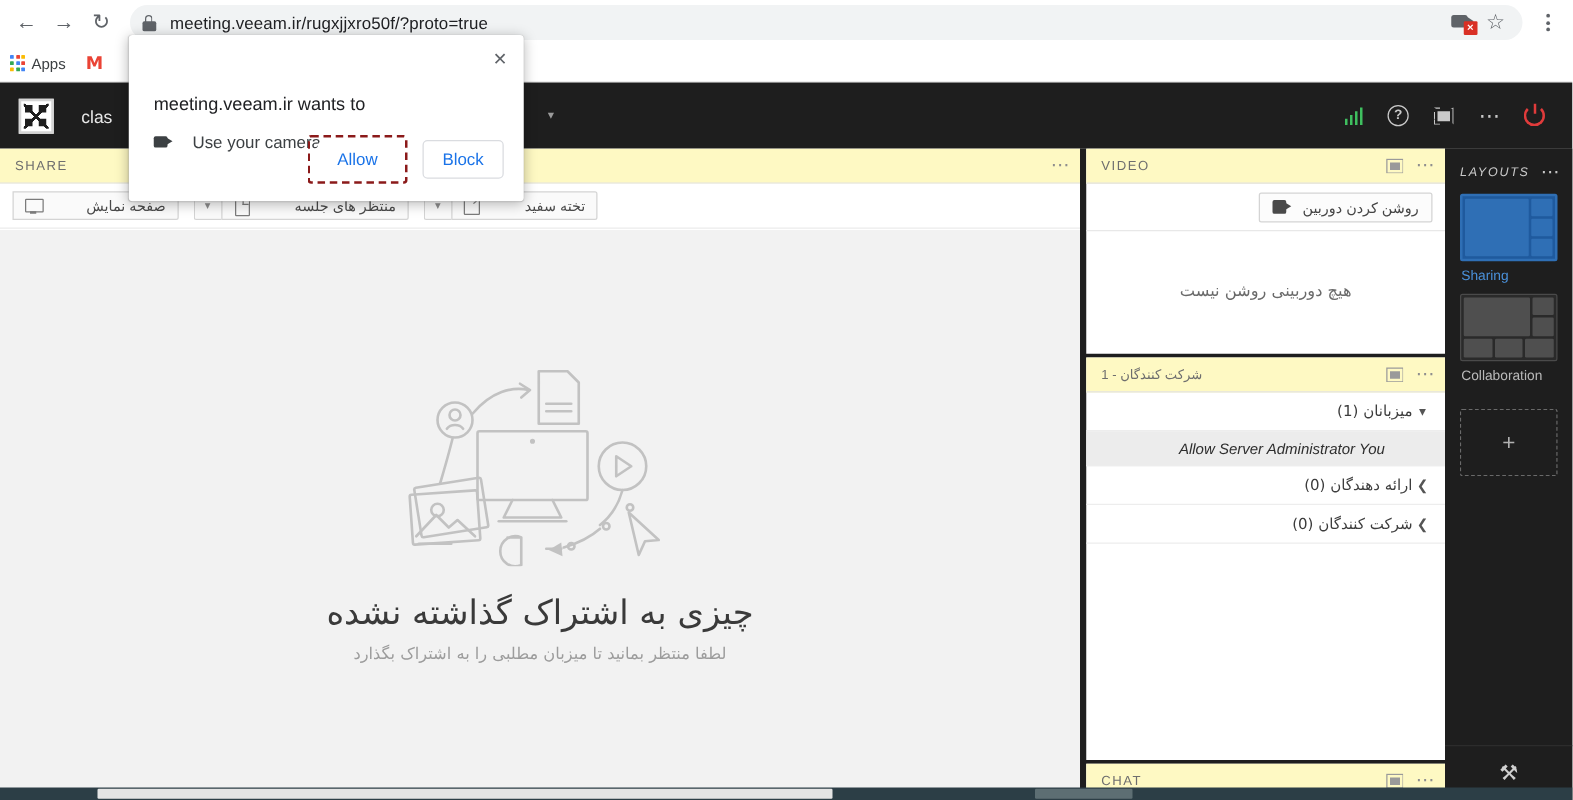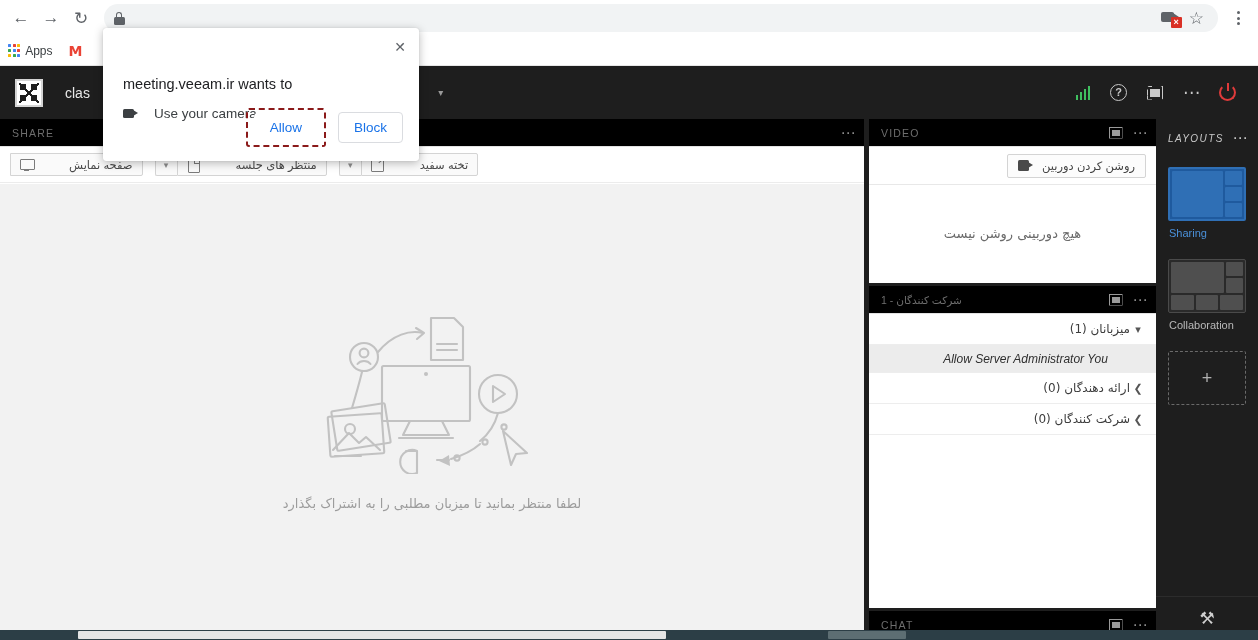--- a/index.html
+++ b/index.html
@@ -197,21 +197,21 @@
   }
 
   
   .stage {
     position: absolute; top: 119px; left: 0; width: 1258px; height: 521px;
     background: #1e1e1e;
   }
   .pod { background: #fff; position: absolute; }
   .pod-header {
     height: 28px; display: flex; align-items: center;
-    background: #000000; border-bottom: 1px solid #e2e2e2;
+    background: #fef9c3; border-bottom: 1px solid #e2e2e2;
     padding: 0 8px 0 12px;
   }
   .pod-title {
     font-size: 10.5px; color: #6e6e6e; letter-spacing: 1.2px;
     text-transform: uppercase;
   }
   .pod-hdr-actions { margin-left: auto; display: flex; align-items: center; gap: 10px;}
   .pod-fs { width: 14px; height: 12px; position: relative; }
   .pod-fs::before{
     content:""; position:absolute; inset:0;
@@ -300,21 +300,21 @@
   
   .layouts {
     position: absolute; right: 0; top: 0; width: 102px; height: 521px;
     background: #1e1e1e; padding: 10px 0 0 0;
   }
   .layouts-hdr {
     display: flex; align-items: center; justify-content: space-between;
     padding: 0 10px 0 12px; height: 18px;
   }
   .layouts-title { font-size: 10px; color: #c9c9c9; letter-spacing: 1.4px; font-style: italic;}
-  .layout-item { margin: 20px auto 0 auto; width: 78px; }
+  .layout-item { margin: 8px auto 0 auto; width: 78px; }
   .thumb-box {
     width: 78px; height: 54px; border: 1px solid #4a4a4a; border-radius: 2px;
     display: flex; gap: 2px; padding: 2px; background: #2a2a2a;
   }
   .thumb-box.active { border: 2px solid #2f6fb5; background: #1f5a9e; }
   .tcell { background: #4f4f4f; border-radius: 1px; }
   .thumb-box.active .tcell { background: #2f6fb5; }
   .layout-label { font-size: 11px; color: #b9b9b9; margin-top: 6px; padding-left: 1px;}
   .layout-label.active { color: #4a90d9; }
   .add-layout {
@@ -353,20 +353,21 @@
       <div class="nav-btn">←</div>
       <div class="nav-btn">→</div>
       <div class="nav-btn">↻</div>
       <div class="omnibox">
         <div class="lock-pill">
           <span class="lock-glyph">
               <span class="shackle"></span>
               <span class="body"></span>
             </span>
         </div>
+        <span class="omni-url">meeting.veeam.ir/rugxjjxro50f/?proto=true</span>
         <div class="omni-right">
           <div class="cam-blocked">
             <span class="cbody"></span>
               <span class="clens"></span>
               <span class="cx">×</span>
           </div>
           <div class="star-icon">☆</div>
         </div>
       </div>
       <div class="kebab-v">
@@ -503,20 +504,21 @@
             <circle cx="179" cy="113" r="2.6"></circle>
             <circle cx="160" cy="128" r="2.6"></circle>
             <circle cx="132" cy="144" r="2.6"></circle>
             <path d="M155 130 C146 138, 136 142, 126 145"></path>
             <path d="M114 147 l10 -6 1 11 z" fill="#c2c2c2" stroke="none"></path>
             <path d="M124 146 h-12"></path>
 
             <path d="M92 137 a12 12 0 1 0 0 22 M92 137 h-11 M92 159 v-22"></path>
           </g>
         </svg>
+        <div class="share-h1">چیزی به اشتراک گذاشته نشده</div>
         <div class="share-sub">لطفا منتظر بمانید تا میزبان مطلبی را به اشتراک بگذارد</div>
       </div>
     </div>
 
     <div class="pod" id="pod-video">
       <div class="pod-header">
         <span class="pod-title">VIDEO</span>
         <span class="pod-hdr-actions">
           <span class="pod-fs"></span>
           <span class="pod-dots">⋯</span>

